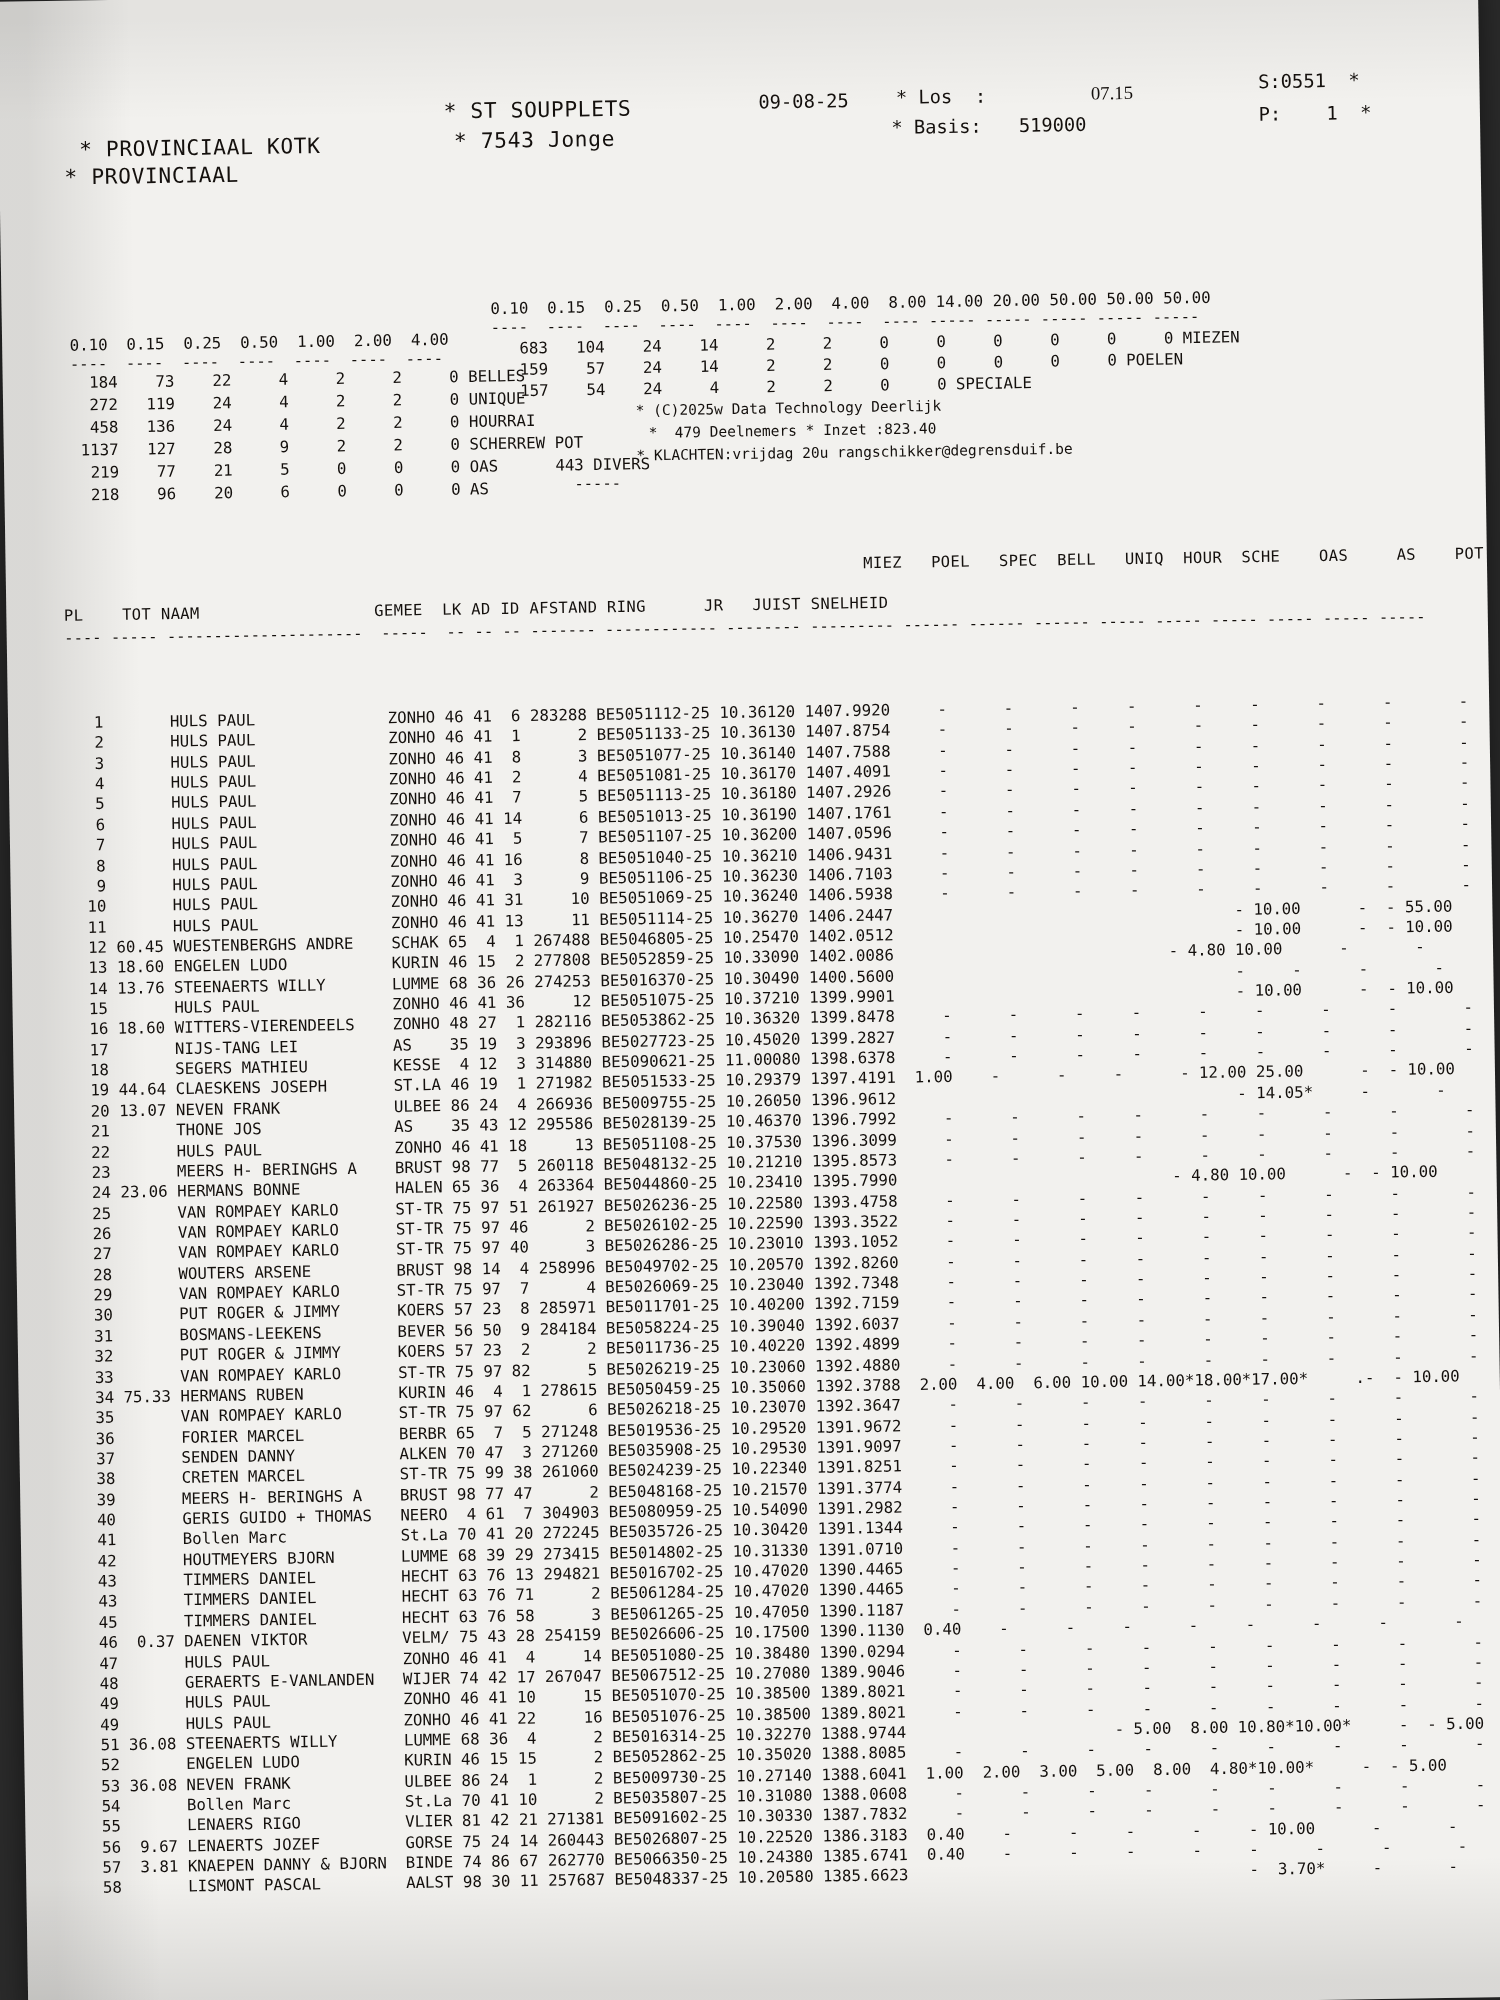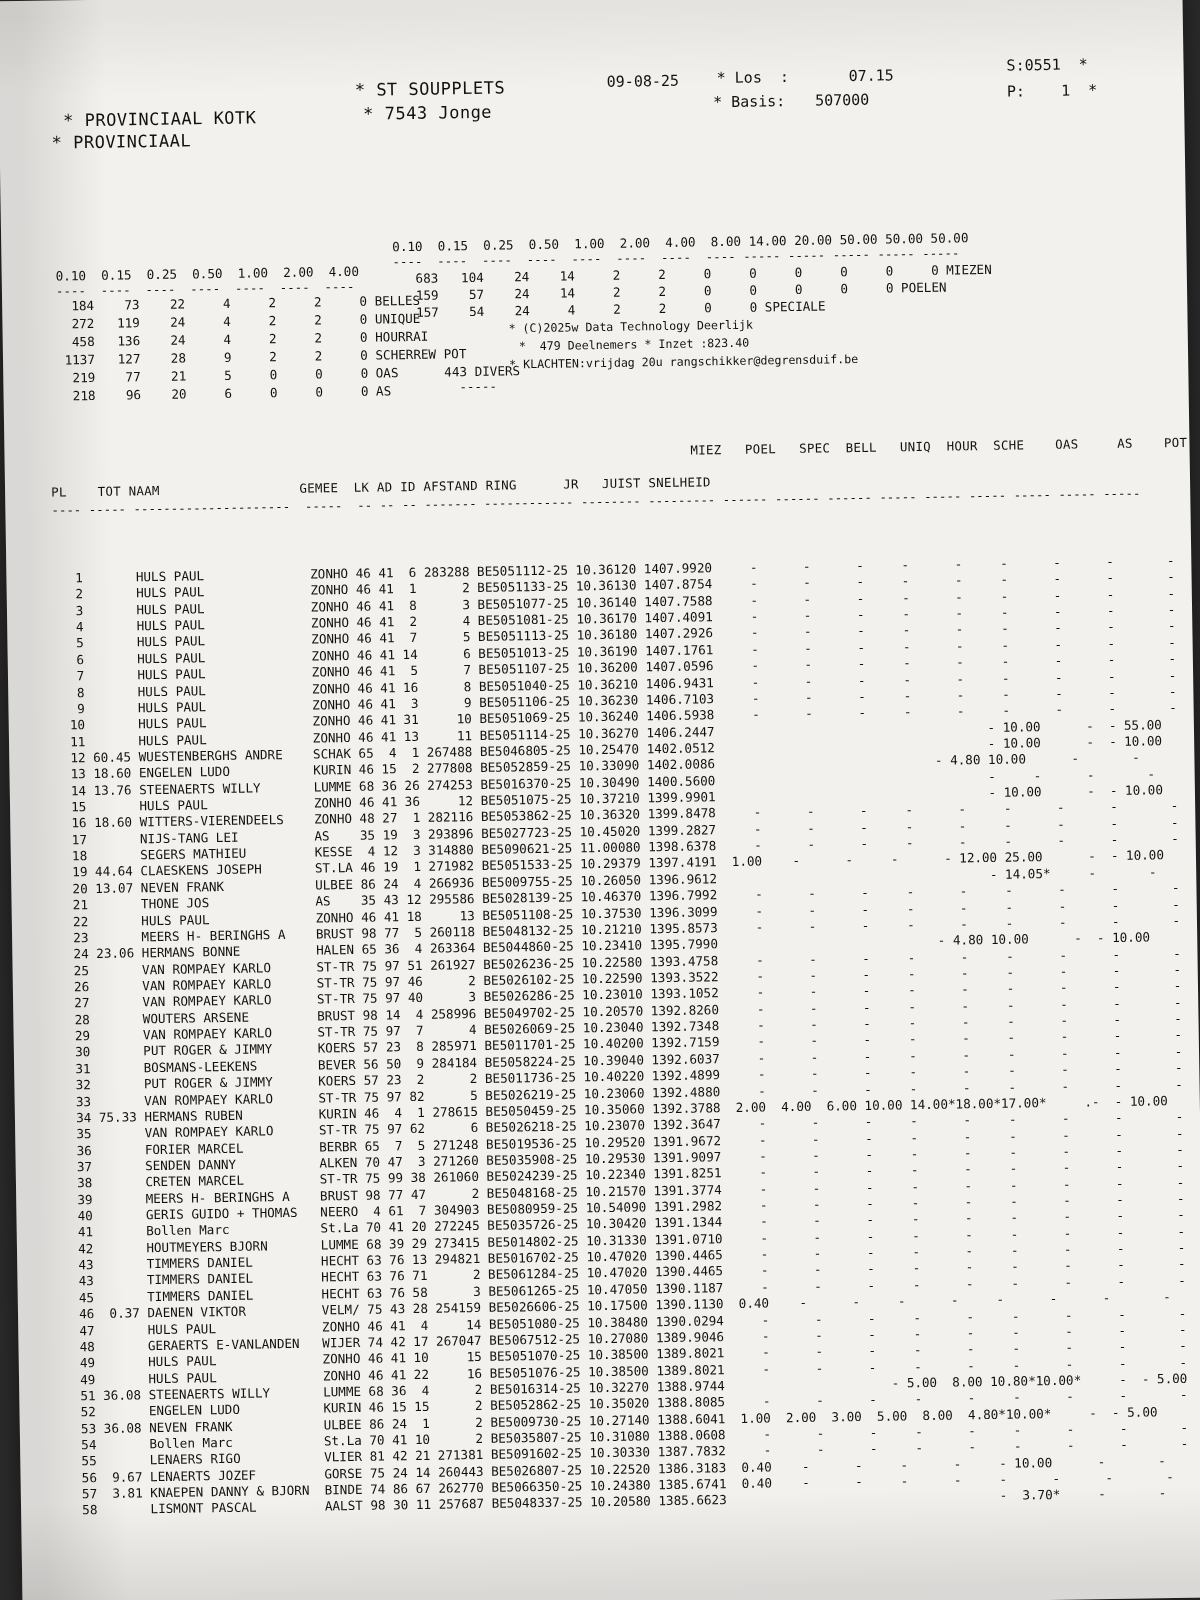--- a/index.html
+++ b/index.html
@@ -56,23 +56,23 @@
     
     <div class="hdr">
       <div class="abs big" style="left:18px;top:30px;">* PROVINCIAAL KOTK</div>
       <div class="abs big" style="left:6px;top:52px;">* PROVINCIAAL</div>
 
       <div class="abs big" style="left:310px;top:4px;">* ST SOUPPLETS</div>
       <div class="abs big" style="left:318px;top:28px;">* 7543 Jonge</div>
 
       <div class="abs med" style="left:562px;top:2px;">09-08-25</div>
       <div class="abs med" style="left:672px;top:0px;">* Los  :</div>
-      <div class="abs med" style="left:804px;top:0px;">07.15</div>
+      <div class="abs med" style="left:828px;top:0px;font-family:Liberation Serif, serif;">07.15</div>
       <div class="abs med" style="left:668px;top:24px;">* Basis:</div>
-      <div class="abs med" style="left:770px;top:24px;">507000</div>
+      <div class="abs med" style="left:770px;top:24px;">519000</div>
 
       <div class="abs med" style="left:962px;top:-8px;">S:0551  *</div>
       <div class="abs med" style="left:962px;top:18px;">P:    1  *</div>
     </div>
 
     
     <div style="position:relative;height:160px;">
 
       <div class="abs topblock" style="left:345px;top:-2px;">0.10  0.15  0.25  0.50  1.00  2.00  4.00  8.00 14.00 20.00 50.00 50.00 50.00</div>
       <div class="abs rule" style="left:345px;top:14px;">----  ----  ----  ----  ----  ----  ----  ---- ----- ----- ----- ----- -----</div>

